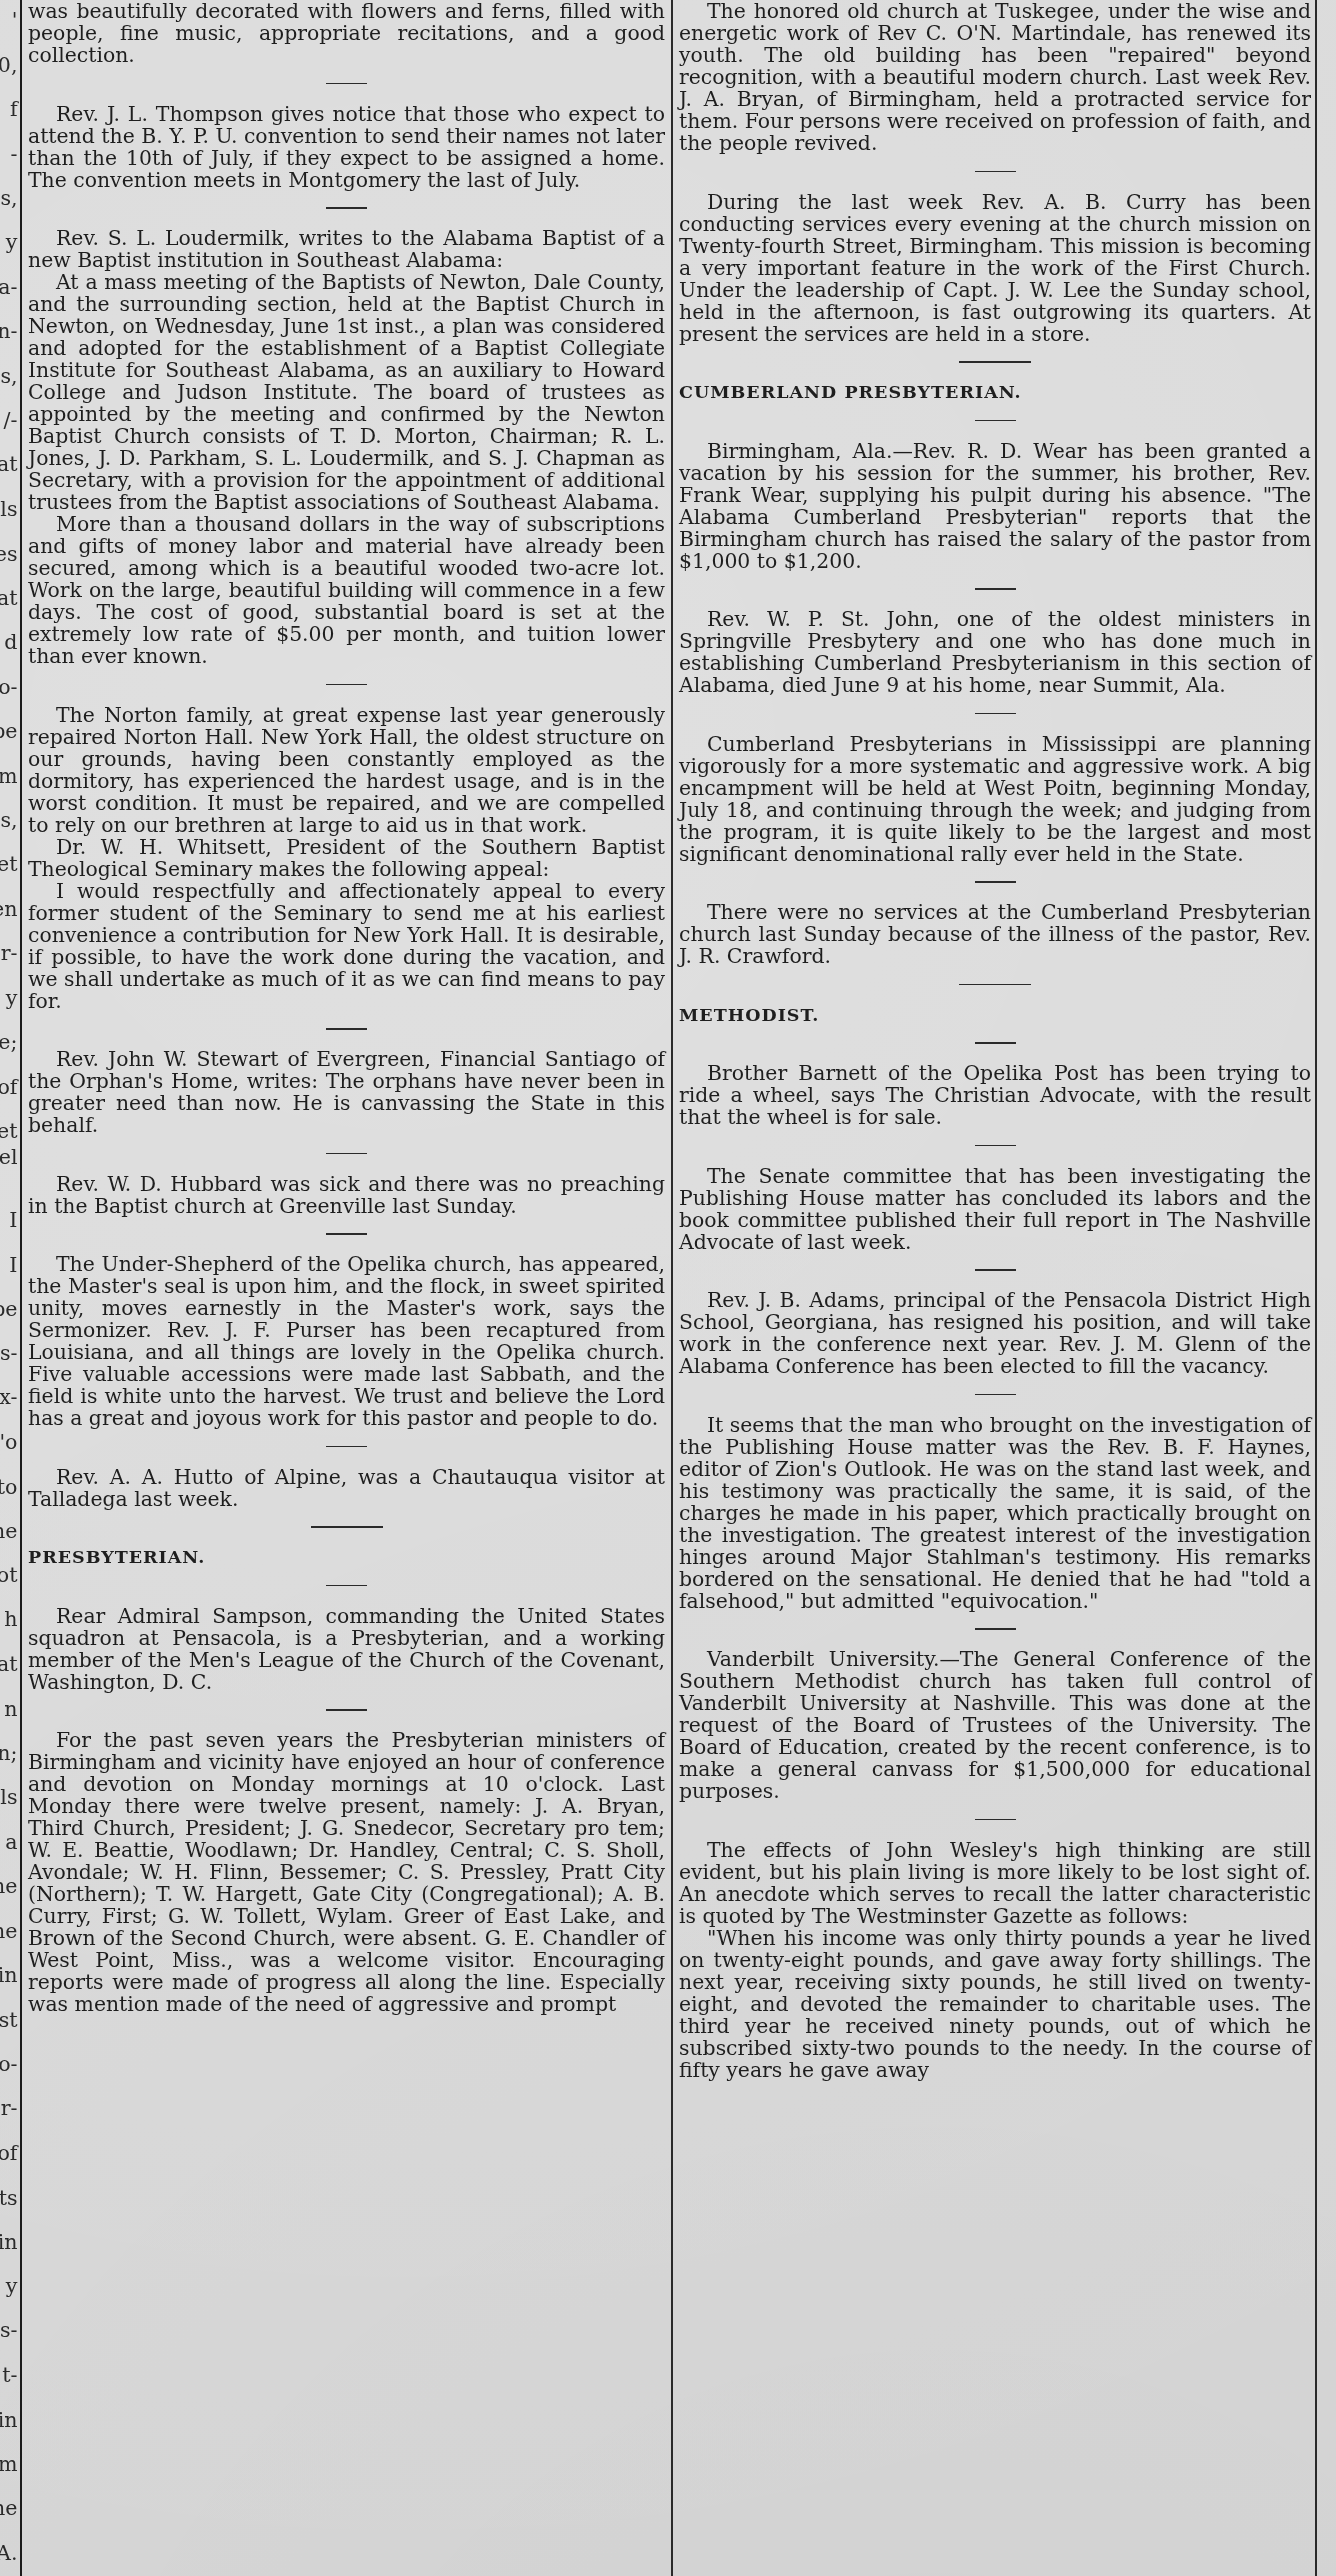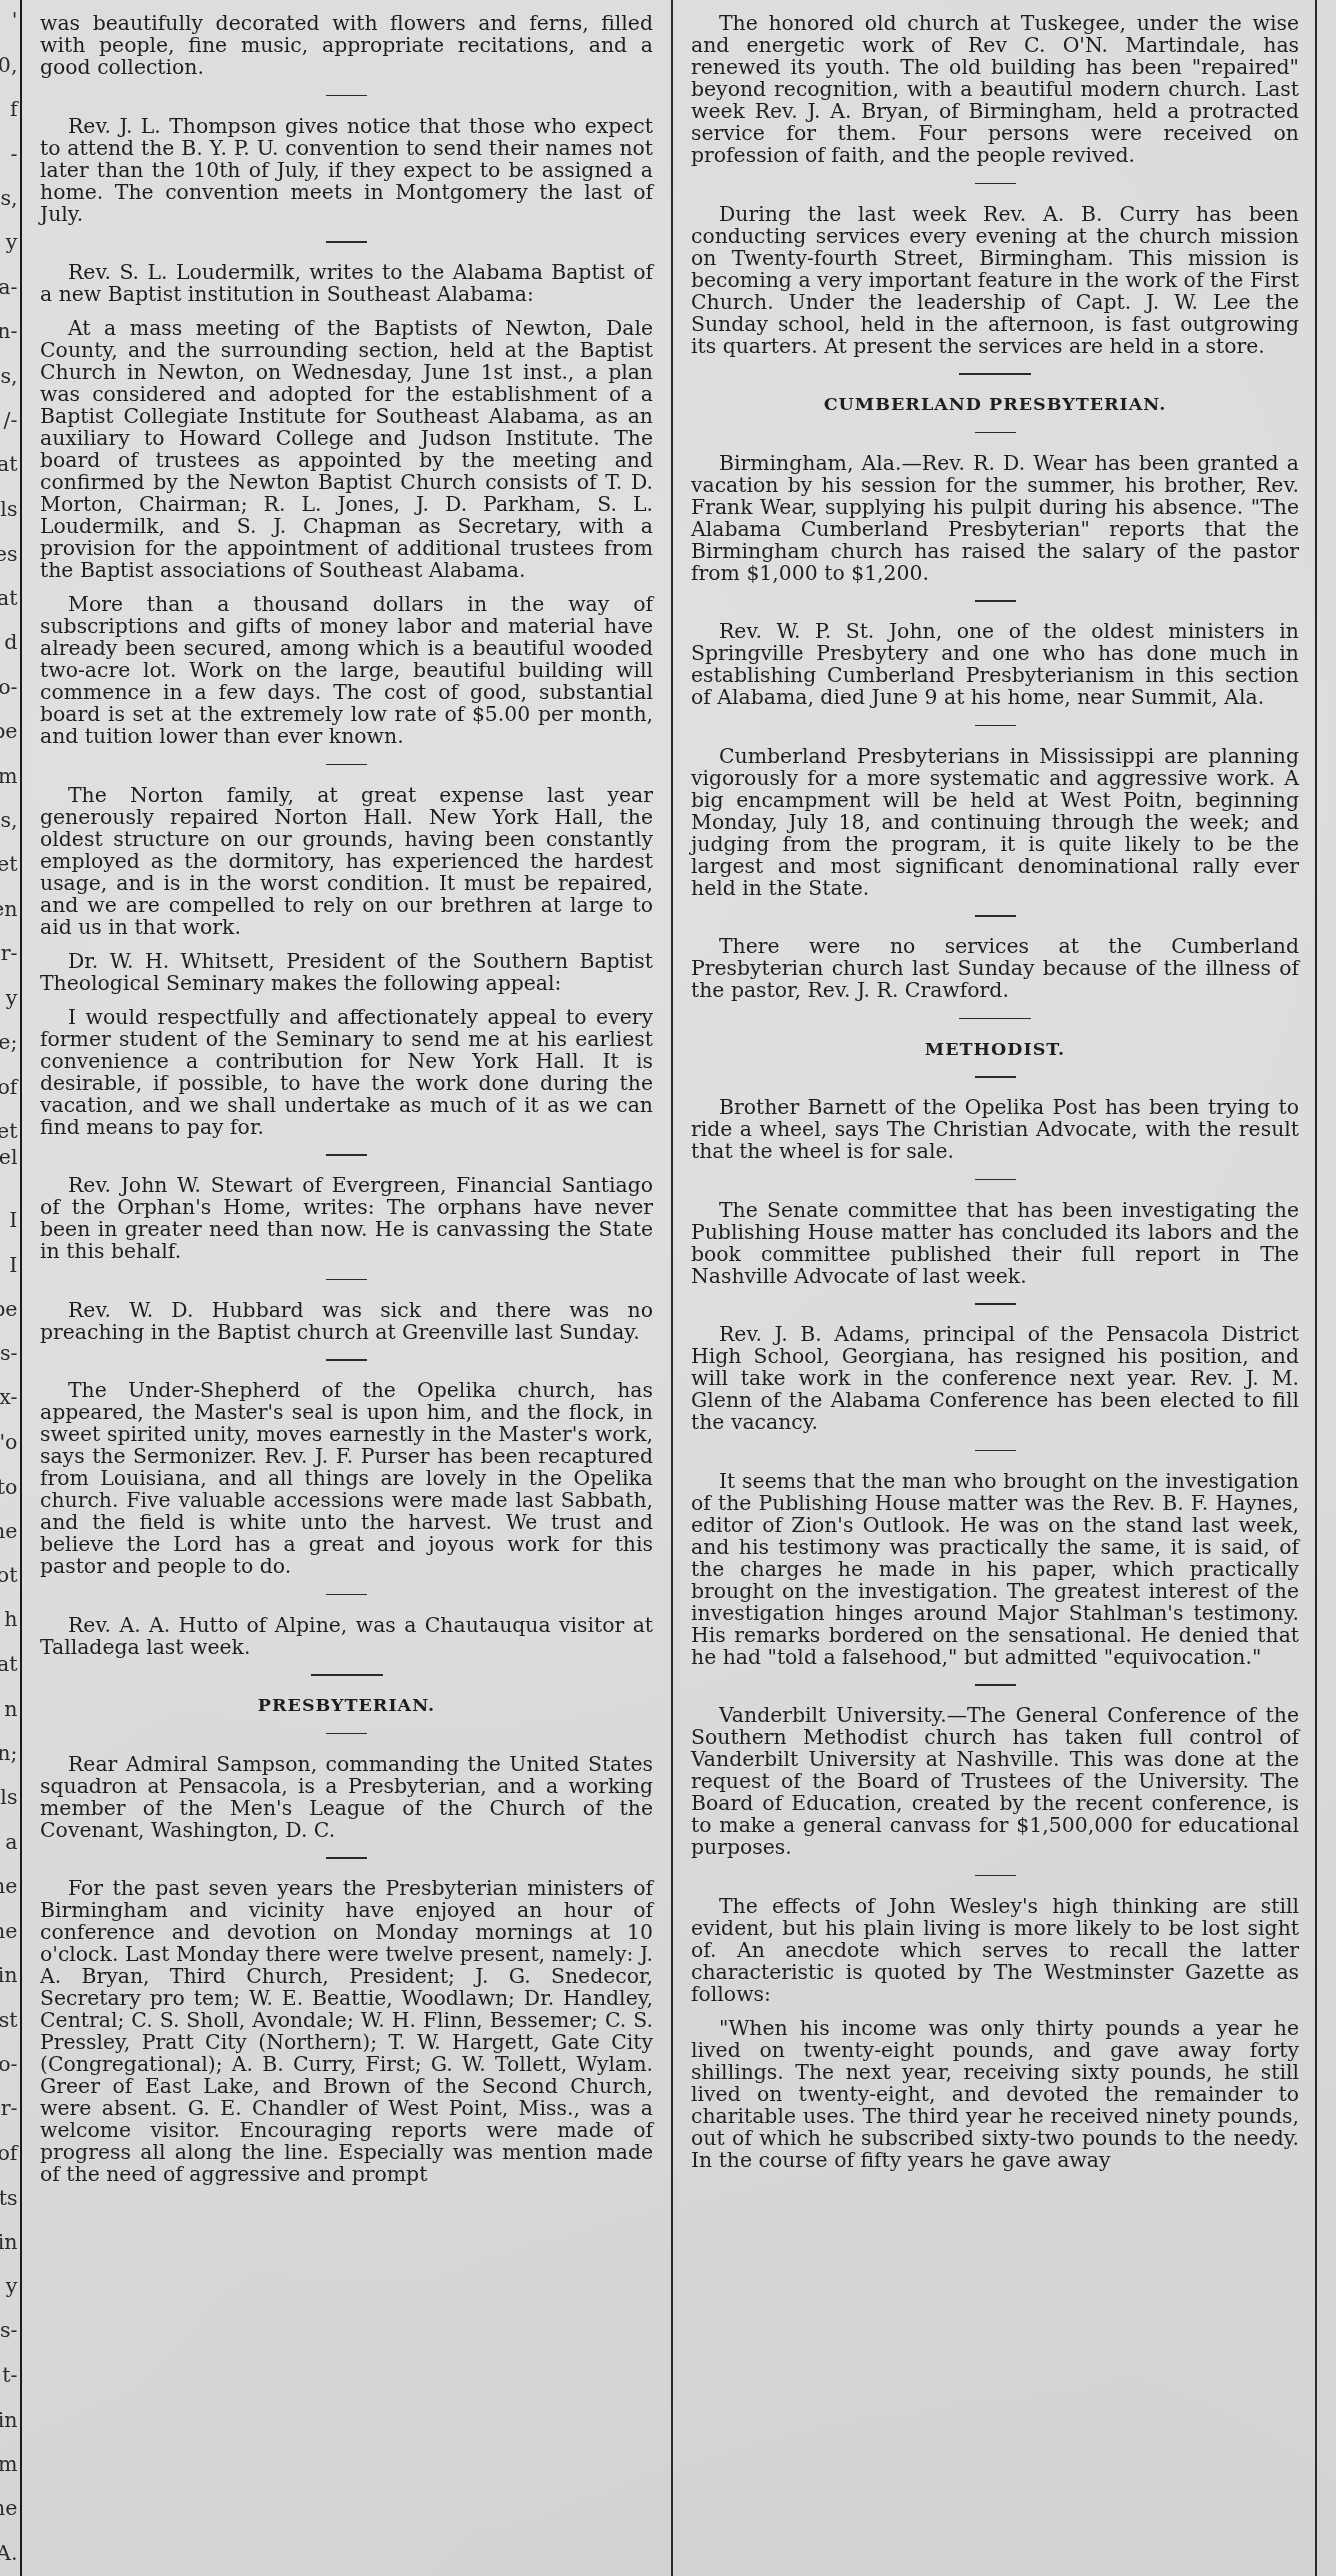--- a/index.html
+++ b/index.html
@@ -42,31 +42,30 @@
     position: absolute; top: 0;
     font-size: 20.4px;
     line-height: 22px;
     text-align: justify;
     hyphens: manual;
   }
   .column.col-a { left: 28px; width: 637px; }
   .column.col-b { left: 679px; width: 632px; }
 
   .article p {
-    margin: 12px;
+    margin: 0;
     text-indent: 28px;
   }
   .article p.noindent { text-indent: 0; }
   .sep {
     width: 41px; height: 1.5px; background: #2a2a2a;
     margin: 16.5px auto 18.5px auto;
   }
   .sep.long { width: 72px; }
   .headline {
-    text-align: center;
     font-weight: bold;
     letter-spacing: 1px;
     font-size: 17.5px;
     margin: 9.3px 0 0 0;
     font-family: "DejaVu Serif", serif;
   }
 </style>
 </head>
 <body>
 

